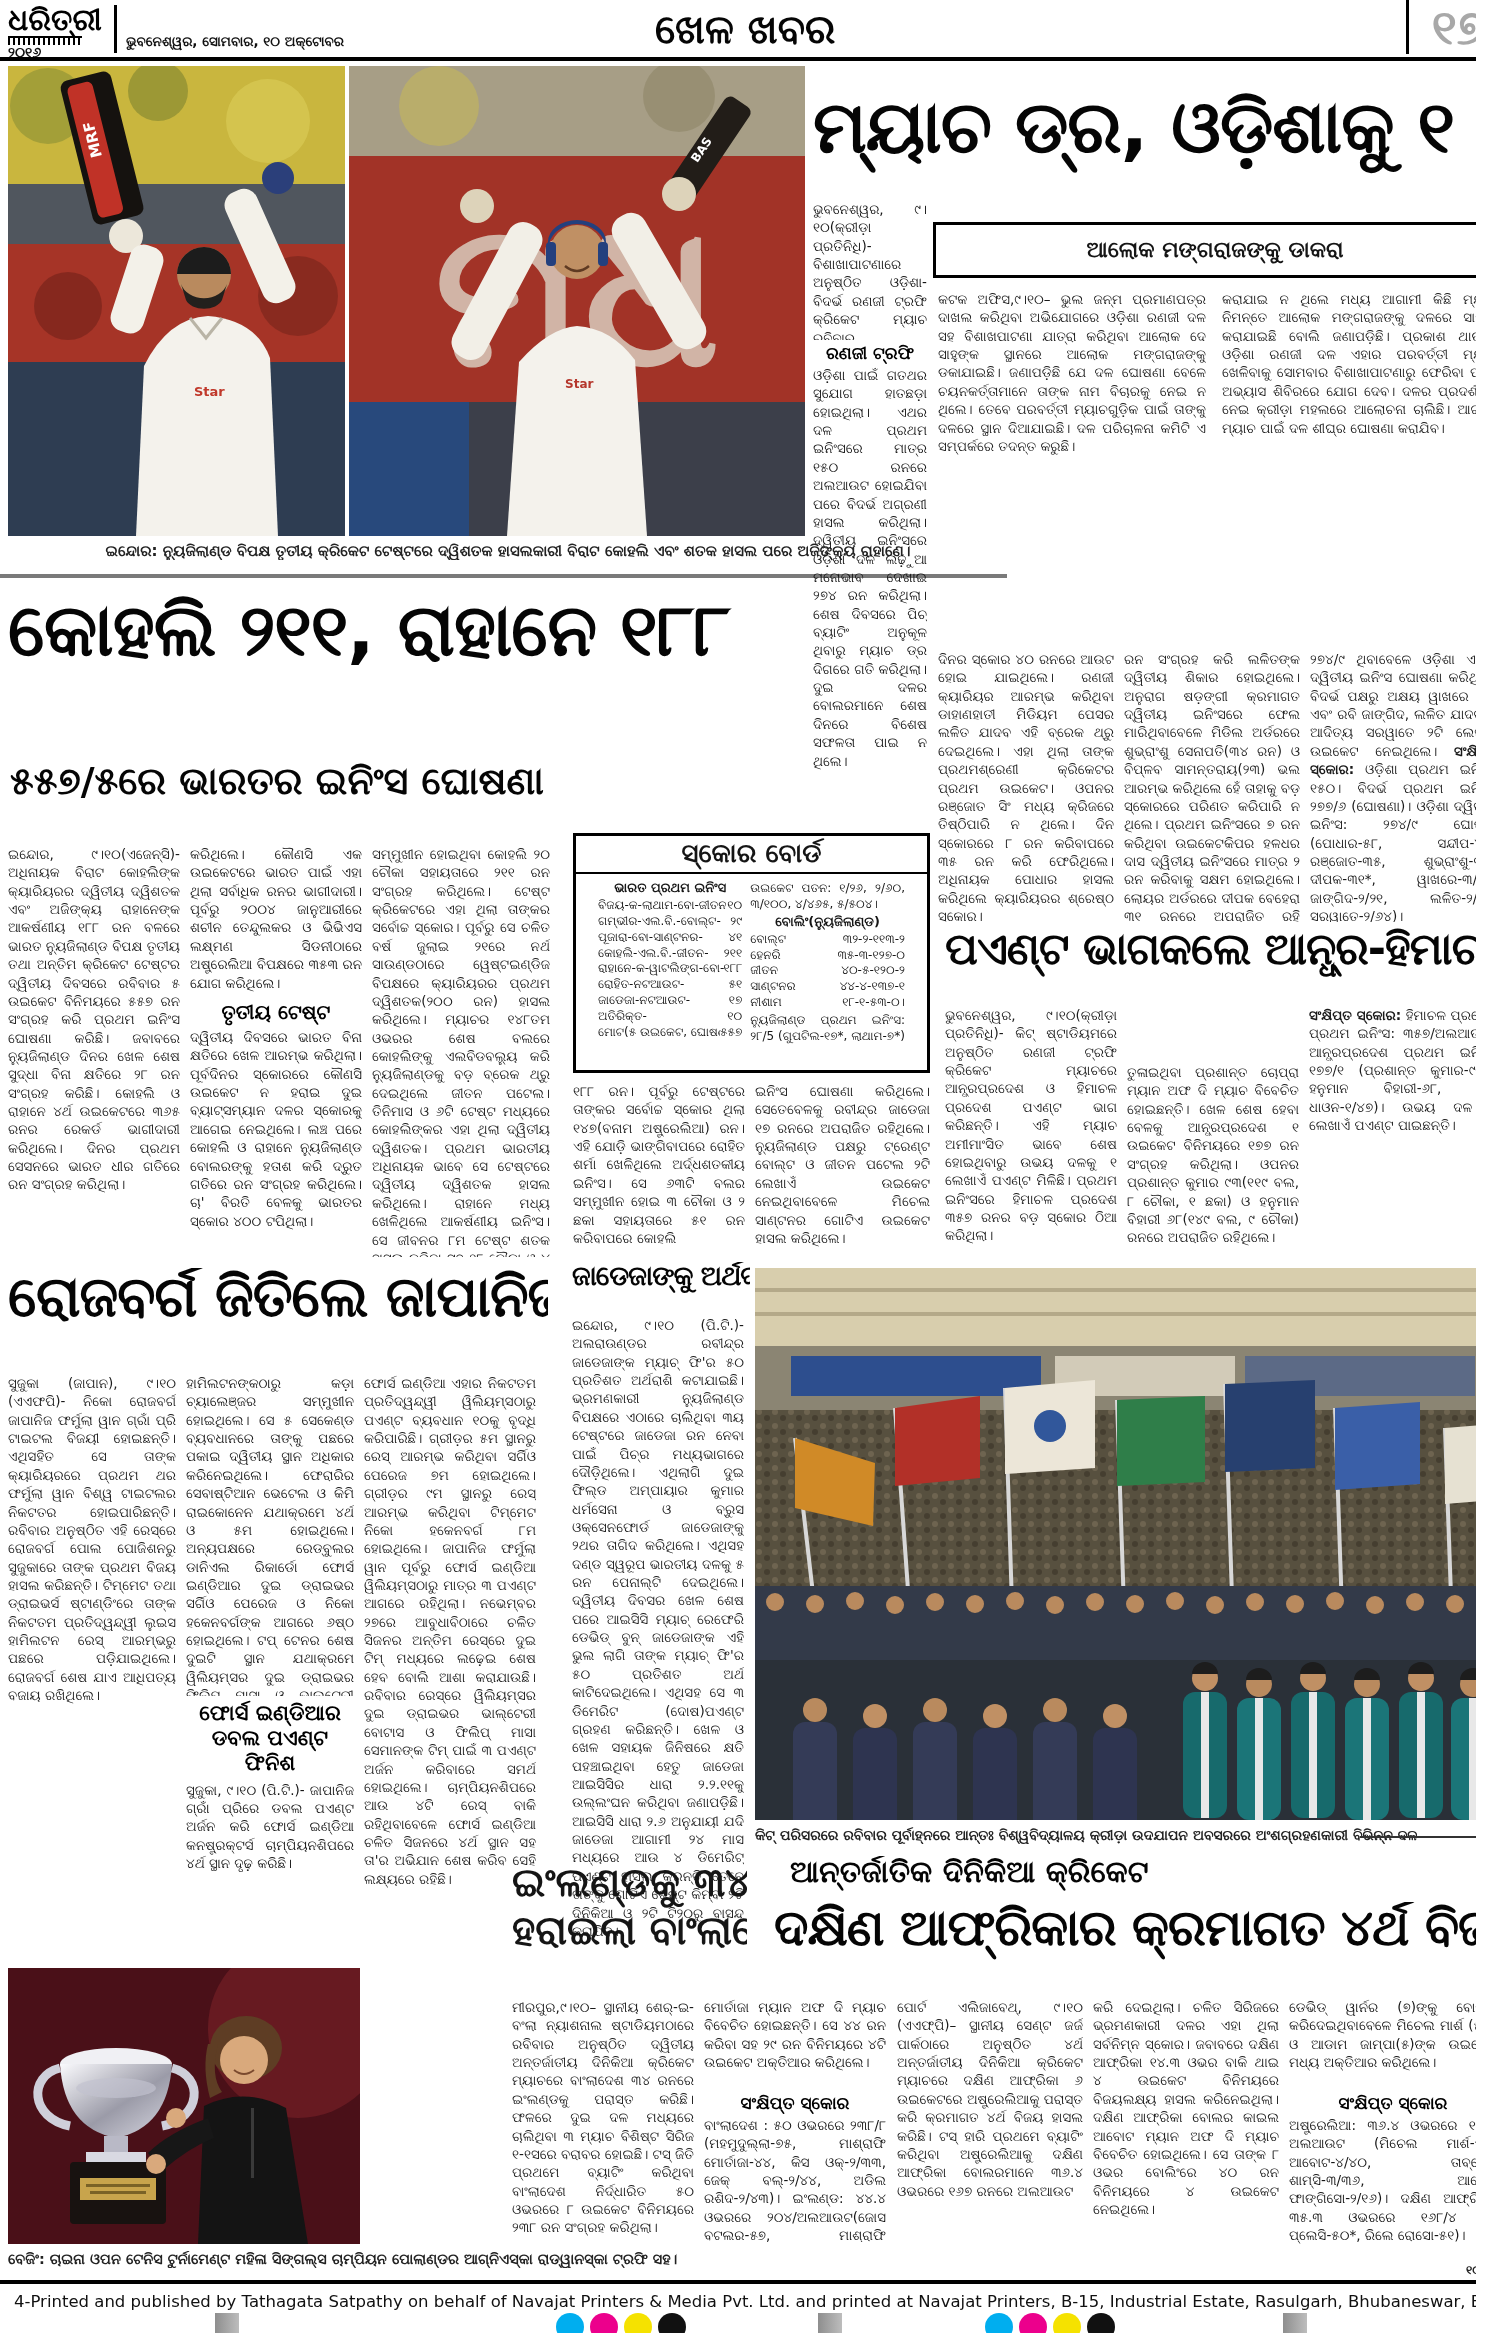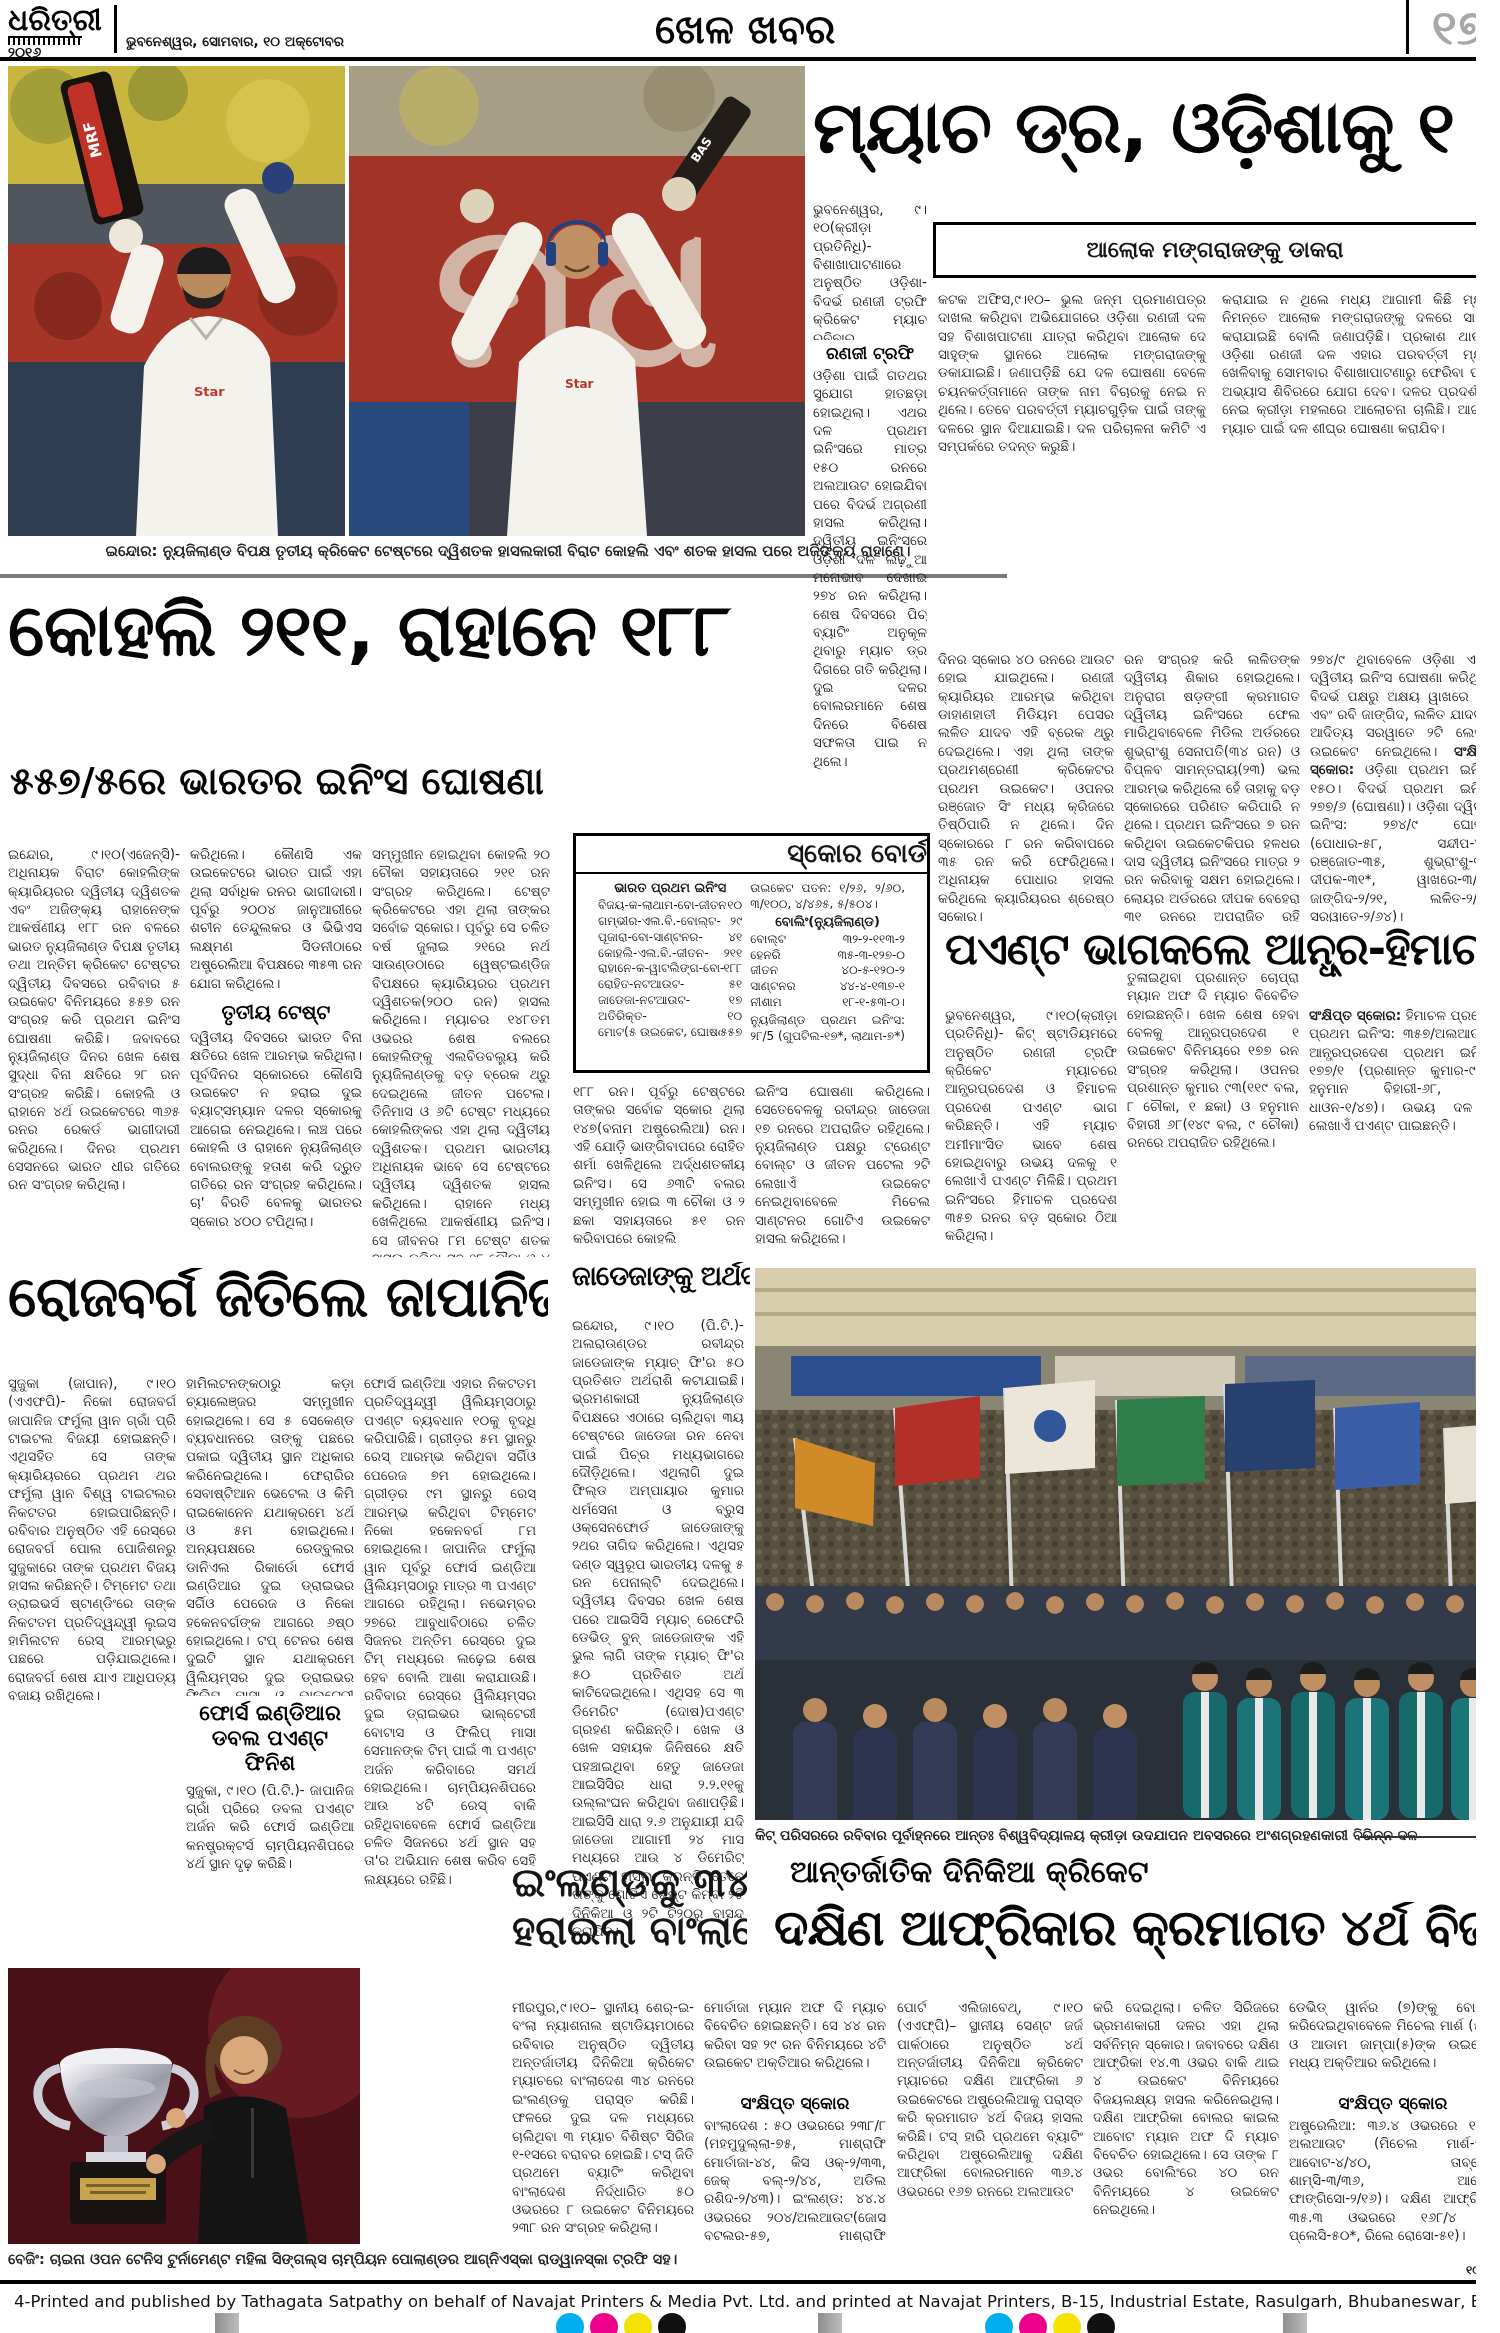--- a/index.html
+++ b/index.html
@@ -20,21 +20,21 @@
      background:repeating-linear-gradient(90deg,#000 0 2px,#fff 2px 5px);border-top:2px solid #000;}
   .masthead-year{left:8px;top:44px;font-size:14px;font-weight:bold;color:#111;}
   .header-vrule{left:114px;top:5px;width:3px;height:48px;background:#000;}
   .header-date{left:126px;top:33px;font-size:13.5px;font-weight:bold;color:#111;white-space:nowrap;}
   .section-title{left:50%;top:6px;transform:translateX(-46%);font-size:40px;font-weight:bold;color:#050505;white-space:nowrap;}
   .pageno-box{left:1406px;top:0px;width:92px;height:54px;border-left:3px solid #000;}
   .pageno{position:absolute;left:1420px;top:0px;width:78px;height:54px;font-size:48px;font-weight:bold;color:#a8a8a8;line-height:54px;text-align:center;}
   .header-rule{left:0;top:57px;width:1500px;height:4px;}
   
   #scorebox{position:absolute;left:573px;top:833px;width:357px;height:240px;border:3px solid #000;box-sizing:border-box;background:#fff;}
-  #scorebox .sb-title{height:36px;line-height:34px;text-align:right;font-size:26px;font-weight:bold;border-bottom:2px solid #000;overflow:hidden;}
+  #scorebox .sb-title{height:36px;line-height:34px;text-align:center;font-size:26px;font-weight:bold;border-bottom:2px solid #000;overflow:hidden;}
   #scorebox .sb-body{display:flex;gap:8px;padding:5px 22px;font-size:12px;line-height:1.32;}
   #scorebox .sb-left{width:47%;}
   #scorebox .sb-right{width:53%;}
   .sb-head{font-weight:bold;text-align:center;font-size:13px;margin-bottom:2px;white-space:nowrap;overflow:hidden;}
   .sb-row{display:flex;justify-content:space-between;overflow:hidden;white-space:nowrap;}
   .sb-row .n{overflow:hidden;text-overflow:clip;}
   .sb-note{margin-top:2px;text-align:justify;}
   
   .footer-rule{left:0;top:2280px;width:1500px;height:4px;}
   .footer-text{left:14px;top:2292px;width:1478px;font-size:16.5px;color:#111;white-space:nowrap;overflow:hidden;}
@@ -209,21 +209,21 @@
   <div class="col" style="left:938px;top:290px;width:268px;height:350px;">କଟକ ଅଫିସ,୯।୧୦– ଭୁଲ ଜନ୍ମ ପ୍ରମାଣପତ୍ର ଦାଖଲ କରିଥିବା ଅଭିଯୋଗରେ ଓଡ଼ିଶା ରଣଜୀ ଦଳ ସହ ବିଶାଖପାଟଣା ଯାତ୍ରା କରିଥିବା ଆଲୋକ ଦେ ସାହୁଙ୍କ ସ୍ଥାନରେ ଆଲୋକ ମଙ୍ଗରାଜଙ୍କୁ ଡକାଯାଇଛି। ଜଣାପଡ଼ିଛି ଯେ ଦଳ ଘୋଷଣା ବେଳେ ଚୟନକର୍ତ୍ତାମାନେ ତାଙ୍କ ନାମ ବିଚାରକୁ ନେଇ ନ ଥିଲେ। ତେବେ ପରବର୍ତ୍ତୀ ମ୍ୟାଚଗୁଡ଼ିକ ପାଇଁ ତାଙ୍କୁ ଦଳରେ ସ୍ଥାନ ଦିଆଯାଇଛି। ଦଳ ପରିଚାଳନା କମିଟି ଏ ସମ୍ପର୍କରେ ତଦନ୍ତ କରୁଛି।</div>
   <div class="col" style="left:1222px;top:290px;width:275px;height:350px;">କରାଯାଇ ନ ଥିଲେ ମଧ୍ୟ ଆଗାମୀ କିଛି ମ୍ୟାଚ ନିମନ୍ତେ ଆଲୋକ ମଙ୍ଗରାଜଙ୍କୁ ଦଳରେ ସାମିଲ କରାଯାଇଛି ବୋଲି ଜଣାପଡ଼ିଛି। ପ୍ରକାଶ ଥାଉକି, ଓଡ଼ିଶା ରଣଜୀ ଦଳ ଏହାର ପରବର୍ତ୍ତୀ ମ୍ୟାଚ ଖେଳିବାକୁ ସୋମବାର ବିଶାଖାପାଟଣାରୁ ଫେରିବା ପରେ ଅଭ୍ୟାସ ଶିବିରରେ ଯୋଗ ଦେବ। ଦଳର ପ୍ରଦର୍ଶନକୁ ନେଇ କ୍ରୀଡ଼ା ମହଲରେ ଆଲୋଚନା ଚାଲିଛି। ଆଗାମୀ ମ୍ୟାଚ ପାଇଁ ଦଳ ଶୀଘ୍ର ଘୋଷଣା କରାଯିବ।</div>
   <div class="col" style="left:938px;top:650px;width:176px;height:272px;">ଦିନର ସ୍କୋର ୪୦ ରନରେ ଆଉଟ ହୋଇ ଯାଇଥିଲେ। ରଣଜୀ କ୍ୟାରିୟର ଆରମ୍ଭ କରିଥିବା ଡାହାଣହାତୀ ମିଡିୟମ ପେସର ଲଳିତ ଯାଦବ ଏହି ବ୍ରେକ ଥ୍ରୁ ଦେଇଥିଲେ। ଏହା ଥିଲା ତାଙ୍କ ପ୍ରଥମଶ୍ରେଣୀ କ୍ରିକେଟର ପ୍ରଥମ ଉଇକେଟ। ଓପନର ରଞ୍ଜୋତ ସିଂ ମଧ୍ୟ କ୍ରିଜରେ ତିଷ୍ଠିପାରି ନ ଥିଲେ। ଦିନ ସ୍କୋରରେ ୮ ରନ କରିବାପରେ ୩୫ ରନ କରି ଫେରିଥିଲେ। ଅଧିନାୟକ ପୋଧାର ହାସଲ କରିଥିଲେ କ୍ୟାରିୟରର ଶ୍ରେଷ୍ଠ ସ୍କୋର।</div>
   <div class="col" style="left:1124px;top:650px;width:176px;height:272px;">ରନ ସଂଗ୍ରହ କରି ଲଳିତଙ୍କ ଦ୍ୱିତୀୟ ଶିକାର ହୋଇଥିଲେ। ଅନୁରାଗ ଷଡ଼ଙ୍ଗୀ କ୍ରମାଗତ ଦ୍ୱିତୀୟ ଇନିଂସରେ ଫେଲ ମାରିଥିବାବେଳେ ମିଡିଲ ଅର୍ଡରରେ ଶୁଭ୍ରାଂଶୁ ସେନାପତି(୩୪ ରନ) ଓ ବିପ୍ଳବ ସାମନ୍ତରାୟ(୨୩) ଭଲ ଆରମ୍ଭ କରିଥିଲେ ହେଁ ତାହାକୁ ବଡ଼ ସ୍କୋରରେ ପରିଣତ କରିପାରି ନ ଥିଲେ। ପ୍ରଥମ ଇନିଂସରେ ୭ ରନ କରିଥିବା ଉଇକେଟକିପର ହଳଧର ଦାସ ଦ୍ୱିତୀୟ ଇନିଂସରେ ମାତ୍ର ୨ ରନ କରିବାକୁ ସକ୍ଷମ ହୋଇଥିଲେ। ଲୋୟର ଅର୍ଡରରେ ଦୀପକ ବେହେରା ୩୧ ରନରେ ଅପରାଜିତ ରହି ଓଡ଼ିଶାର ସମ୍ମାନ ରଖିଥିଲେ। ବସନ୍ତ</div>
   <div class="col" style="left:1310px;top:650px;width:187px;height:272px;">
     <span>୨୭୪/୯ ଥିବାବେଳେ ଓଡ଼ିଶା ଏହାର ଦ୍ୱିତୀୟ ଇନିଂସ ଘୋଷଣା କରିଥିଲା। ବିଦର୍ଭ ପକ୍ଷରୁ ଅକ୍ଷୟ ୱାଖରେ ୩ଟି ଏବଂ ରବି ଜାଙ୍ଗିଦ, ଲଳିତ ଯାଦବ ଓ ଆଦିତ୍ୟ ସରୱାତେ ୨ଟି ଲେଖାଏଁ ଉଇକେଟ ନେଇଥିଲେ। </span><b>ସଂକ୍ଷିପ୍ତ ସ୍କୋର:</b><span> ଓଡ଼ିଶା ପ୍ରଥମ ଇନିଂସ: ୧୫୦। ବିଦର୍ଭ ପ୍ରଥମ ଇନିଂସ: ୨୭୭/୬ (ଘୋଷଣା)। ଓଡ଼ିଶା ଦ୍ୱିତୀୟ ଇନିଂସ: ୨୭୪/୯ ଘୋଷଣା (ପୋଧାର-୫୮, ସନ୍ଦୀପ-୪୦, ରଞ୍ଜୋତ-୩୫, ଶୁଭ୍ରାଂଶୁ-୩୪, ଦୀପକ-୩୧*, ୱାଖରେ-୩/୬୧, ଜାଙ୍ଗିଦ-୨/୨୧, ଲଳିତ-୨/୪୨, ସରୱାତେ-୨/୬୪)।</span>
   </div>
 
   <div class="hl" style="left:945px;top:926px;width:552px;height:68px;font-size:44px;">ପଏଣ୍ଟ ଭାଗକଲେ ଆନ୍ଧ୍ର-ହିମାଚଳ ପ୍ରଦେଶ</div>
   <div class="col" style="left:945px;top:1006px;width:172px;height:252px;">ଭୁବନେଶ୍ୱର, ୯।୧୦(କ୍ରୀଡ଼ା ପ୍ରତିନିଧି)- କିଟ୍ ଷ୍ଟାଡିୟମରେ ଅନୁଷ୍ଠିତ ରଣଜୀ ଟ୍ରଫି କ୍ରିକେଟ ମ୍ୟାଚରେ ଆନ୍ଧ୍ରପ୍ରଦେଶ ଓ ହିମାଚଳ ପ୍ରଦେଶ ପଏଣ୍ଟ ଭାଗ କରିଛନ୍ତି। ଏହି ମ୍ୟାଚ ଅମୀମାଂସିତ ଭାବେ ଶେଷ ହୋଇଥିବାରୁ ଉଭୟ ଦଳକୁ ୧ ଲେଖାଏଁ ପଏଣ୍ଟ ମିଳିଛି। ପ୍ରଥମ ଇନିଂସରେ ହିମାଚଳ ପ୍ରଦେଶ ୩୫୭ ରନର ବଡ଼ ସ୍କୋର ଠିଆ କରିଥିଲା।</div>
-  <div class="col" style="left:1127px;top:968px;width:172px;height:252px;">ତୁଳାଇଥିବା ପ୍ରଶାନ୍ତ ଚୋପ୍ରା ମ୍ୟାନ ଅଫ ଦି ମ୍ୟାଚ ବିବେଚିତ ହୋଇଛନ୍ତି। ଖେଳ ଶେଷ ହେବା ବେଳକୁ ଆନ୍ଧ୍ରପ୍ରଦେଶ ୧ ଉଇକେଟ ବିନିମୟରେ ୧୭୭ ରନ ସଂଗ୍ରହ କରିଥିଲା। ଓପନର ପ୍ରଶାନ୍ତ କୁମାର ୯୩(୧୧୯ ବଲ, ୮ ଚୌକା, ୧ ଛକା) ଓ ହନୁମାନ ବିହାରୀ ୬୮(୧୪୯ ବଲ, ୯ ଚୌକା) ରନରେ ଅପରାଜିତ ରହିଥିଲେ।</div>
+  <div class="col" style="left:1127px;top:1063px;width:172px;height:252px;">ତୁଳାଇଥିବା ପ୍ରଶାନ୍ତ ଚୋପ୍ରା ମ୍ୟାନ ଅଫ ଦି ମ୍ୟାଚ ବିବେଚିତ ହୋଇଛନ୍ତି। ଖେଳ ଶେଷ ହେବା ବେଳକୁ ଆନ୍ଧ୍ରପ୍ରଦେଶ ୧ ଉଇକେଟ ବିନିମୟରେ ୧୭୭ ରନ ସଂଗ୍ରହ କରିଥିଲା। ଓପନର ପ୍ରଶାନ୍ତ କୁମାର ୯୩(୧୧୯ ବଲ, ୮ ଚୌକା, ୧ ଛକା) ଓ ହନୁମାନ ବିହାରୀ ୬୮(୧୪୯ ବଲ, ୯ ଚୌକା) ରନରେ ଅପରାଜିତ ରହିଥିଲେ।</div>
   <div class="col" style="left:1309px;top:1006px;width:188px;height:252px;">
     <b>ସଂକ୍ଷିପ୍ତ ସ୍କୋର:</b><span> ହିମାଚଳ ପ୍ରଦେଶ ପ୍ରଥମ ଇନିଂସ: ୩୫୭/ଅଲଆଉଟ। ଆନ୍ଧ୍ରପ୍ରଦେଶ ପ୍ରଥମ ଇନିଂସ: ୧୭୭/୧ (ପ୍ରଶାନ୍ତ କୁମାର-୯୩*, ହନୁମାନ ବିହାରୀ-୬୮, ଋଷି ଧାଓନ-୧/୪୭)। ଉଭୟ ଦଳ ୧ ଲେଖାଏଁ ପଏଣ୍ଟ ପାଇଛନ୍ତି।</span>
   </div>
 
   <div class="hl" style="left:8px;top:1268px;width:540px;height:94px;font-size:56px;">ରୋଜବର୍ଗ ଜିତିଲେ ଜାପାନିଜ୍ ଗ୍ରାଁ ପ୍ରି</div>
   <div class="col" style="left:8px;top:1374px;width:168px;height:590px;">ସୁଜୁକା (ଜାପାନ), ୯।୧୦ (ଏଏଫପି)- ନିକୋ ରୋଜବର୍ଗ ଜାପାନିଜ ଫର୍ମୁଲା ୱାନ ଗ୍ରାଁ ପ୍ରି ଟାଇଟଲ ବିଜୟୀ ହୋଇଛନ୍ତି। ଏଥିସହିତ ସେ ତାଙ୍କ କ୍ୟାରିୟରରେ ପ୍ରଥମ ଥର ଫର୍ମୁଲା ୱାନ ବିଶ୍ୱ ଟାଇଟଲର ନିକଟତର ହୋଇପାରିଛନ୍ତି। ରବିବାର ଅନୁଷ୍ଠିତ ଏହି ରେସ୍‌ରେ ରୋଜବର୍ଗ ପୋଲ ପୋଜିଶନରୁ ସୁଜୁକାରେ ତାଙ୍କ ପ୍ରଥମ ବିଜୟ ହାସଲ କରିଛନ୍ତି। ଟିମ୍‌ମେଟ ତଥା ଡ୍ରାଇଭର୍ସ ଷ୍ଟାଣ୍ଡିଂରେ ତାଙ୍କ ନିକଟତମ ପ୍ରତିଦ୍ୱନ୍ଦ୍ୱୀ ଲୁଇସ ହାମିଲଟନ ରେସ୍ ଆରମ୍ଭରୁ ପଛରେ ପଡ଼ିଯାଇଥିଲେ। ରୋଜବର୍ଗ ଶେଷ ଯାଏ ଆଧିପତ୍ୟ ବଜାୟ ରଖିଥିଲେ।</div>
   <div class="abs" style="left:186px;top:1374px;width:168px;height:590px;overflow:hidden;">
     <div style="font-size:13.5px;line-height:1.36;text-align:justify;height:322px;overflow:hidden;">ହାମିଲଟନଙ୍କଠାରୁ କଡ଼ା ଚ୍ୟାଲେଞ୍ଜର ସମ୍ମୁଖୀନ ହୋଇଥିଲେ। ସେ ୫ ସେକେଣ୍ଡ ବ୍ୟବଧାନରେ ତାଙ୍କୁ ପଛରେ ପକାଇ ଦ୍ୱିତୀୟ ସ୍ଥାନ ଅଧିକାର କରିନେଇଥିଲେ। ଫେରାରିର ସେବାଷ୍ଟିଆନ ଭେଟେଲ ଓ କିମି ରାଇକୋନେନ ଯଥାକ୍ରମେ ୪ର୍ଥ ଓ ୫ମ ହୋଇଥିଲେ। ଅନ୍ୟପକ୍ଷରେ ରେଡ୍‌ବୁଲର ଡାନିଏଲ ରିକାର୍ଡୋ ଫୋର୍ସ ଇଣ୍ଡିଆର ଦୁଇ ଡ୍ରାଇଭର ସର୍ଗିଓ ପେରେଜ ଓ ନିକୋ ହକେନବର୍ଗଙ୍କ ଆଗରେ ୬ଷ୍ଠ ହୋଇଥିଲେ। ଟପ୍ ଟେନର ଶେଷ ଦୁଇଟି ସ୍ଥାନ ଯଥାକ୍ରମେ ୱିଲିୟମ୍ସର ଦୁଇ ଡ୍ରାଇଭର ଫିଲିପ୍ ମାସା ଓ ଭାଲ୍‌ଟେରୀ ବୋଟାସ ଅଧିକାର କରିଥିଲେ।</div>
     <div class="inhead" style="font-size:21px;line-height:1.2;">ଫୋର୍ସ ଇଣ୍ଡିଆର ଡବଲ ପଏଣ୍ଟ ଫିନିଶ</div>
     <div style="font-size:13.5px;line-height:1.36;text-align:justify;height:190px;overflow:hidden;">ସୁଜୁକା, ୯।୧୦ (ପି.ଟି.)- ଜାପାନିଜ ଗ୍ରାଁ ପ୍ରିରେ ଡବଲ ପଏଣ୍ଟ ଅର୍ଜନ କରି ଫୋର୍ସ ଇଣ୍ଡିଆ କନଷ୍ଟ୍ରକ୍ଟର୍ସ ଚାମ୍ପିୟନଶିପରେ ୪ର୍ଥ ସ୍ଥାନ ଦୃଢ଼ କରିଛି।</div>

